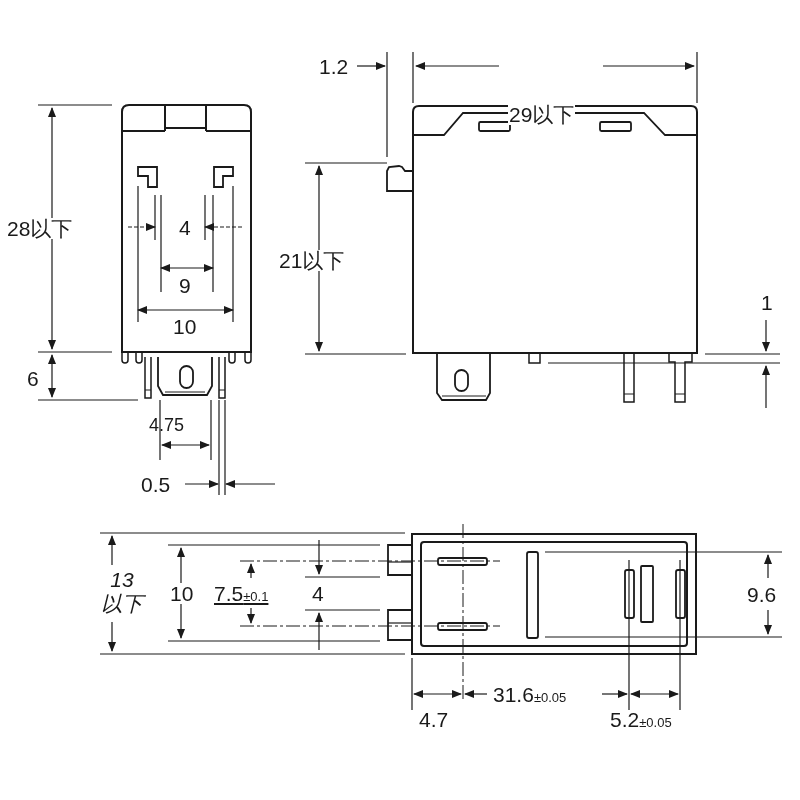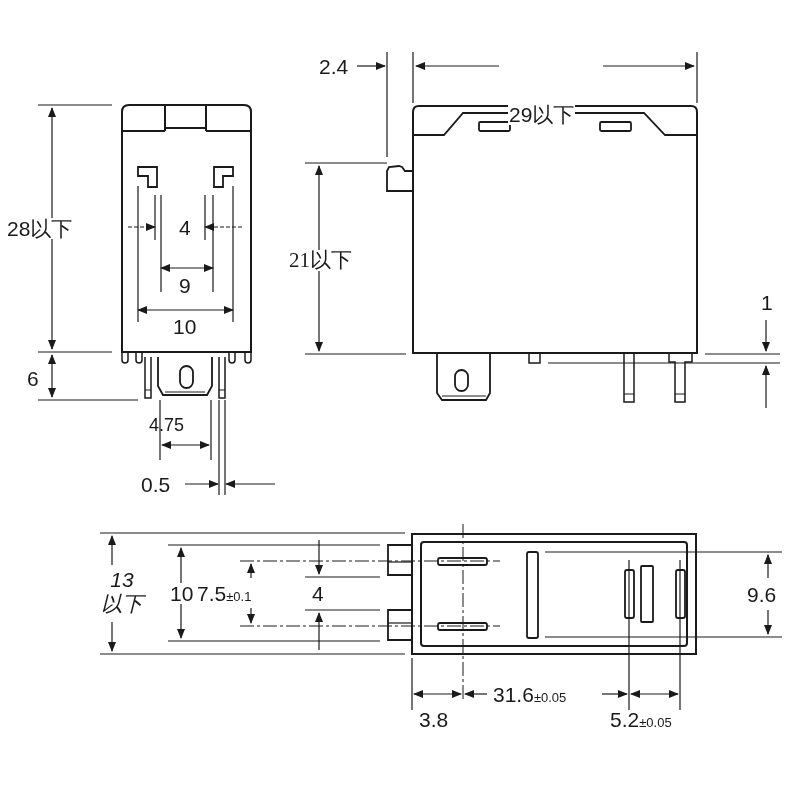--- a/index.html
+++ b/index.html
@@ -167,28 +167,28 @@
 </svg>
 
 <div class="lbl" style="left:6px;top:218px;text-align:center;">28以下</div>
 <div class="lbl" style="left:26px;top:368px;">6</div>
 <div class="lbl" style="left:178px;top:217px;">4</div>
 <div class="lbl nobg" style="left:178px;top:275px;">9</div>
 <div class="lbl nobg" style="left:172px;top:316px;">10</div>
 <div class="lbl nobg" style="left:148px;top:416px;font-size:18px;">4.75</div>
 <div class="lbl" style="left:140px;top:474px;">0.5</div>
 
-<div class="lbl" style="left:318px;top:56px;">2.4</div>
+<div class="lbl" style="left:318px;top:56px;">1.2</div>
 <div class="lbl" style="left:508px;top:56px;margin-top:48px;">29以下</div>
-<div class="lbl" style="left:288px;top:250px;font-family:Liberation Serif, serif;">21以下</div>
+<div class="lbl" style="left:278px;top:250px;">21以下</div>
 <div class="lbl nobg" style="left:760px;top:292px;">1</div>
 
 <div class="lbl stack" style="left:100px;top:568px;font-style:italic;">
   <div>13</div>
   <div>以下</div>
 </div>
 <div class="lbl" style="left:169px;top:583px;">10</div>
-<div class="lbl" style="left:196px;top:583px;"><span>7.5</span><span class="tol">±0.1</span></div>
+<div class="lbl" style="left:213px;top:583px;text-decoration:underline;"><span>7.5</span><span class="tol">±0.1</span></div>
 <div class="lbl" style="left:311px;top:583px;">4</div>
 <div class="lbl" style="left:746px;top:584px;text-align:center;">9.6</div>
-<div class="lbl nobg" style="left:418px;top:709px;">3.8</div>
+<div class="lbl nobg" style="left:418px;top:709px;">4.7</div>
 <div class="lbl" style="left:492px;top:684px;"><span>31.6</span><span class="tol">±0.05</span></div>
 <div class="lbl nobg" style="left:609px;top:709px;"><span>5.2</span><span class="tol">±0.05</span></div>
 
 </body></html>

